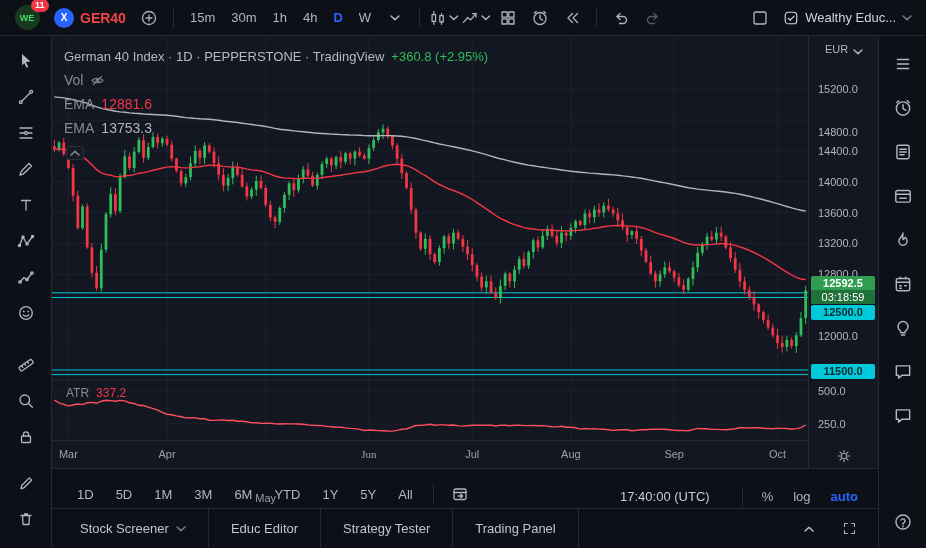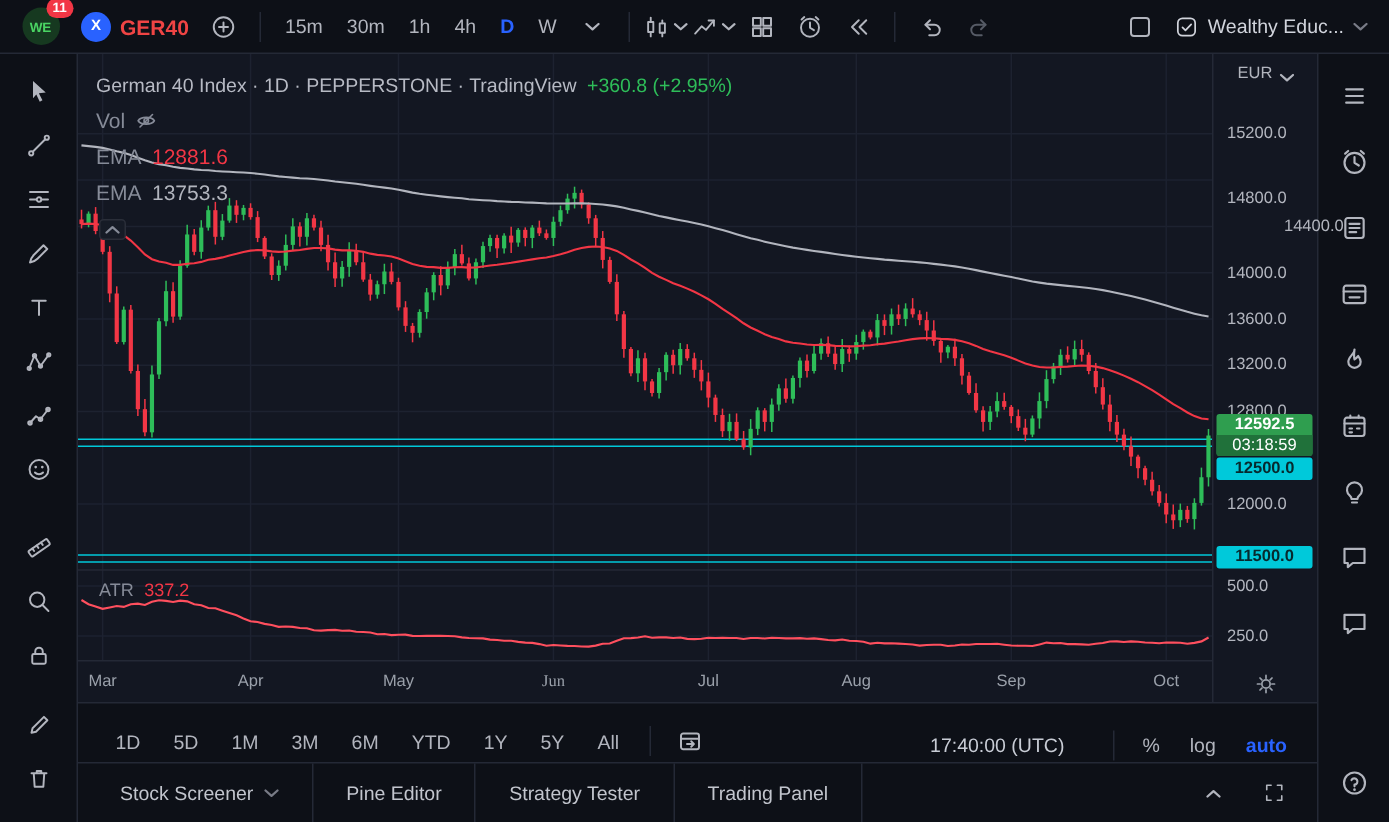--- a/index.html
+++ b/index.html
@@ -750,21 +750,21 @@
               <line x1="753.6521739130435" x2="753.6521739130435" y1="250.00010177221367" y2="288.3236480594263" stroke="#2ebd59"></line>
               <rect x="752.2521739130435" y="254.33632286995515" width="2.8" height="27.828520179372163" fill="#2ebd59"></rect>
               <polyline points="2.3,60.9 7.0,61.4 11.7,61.9 16.4,62.6 21.1,63.6 25.8,64.9 30.5,65.9 35.2,67.4 39.9,69.1 44.6,70.9 49.3,72.3 54.0,73.4 58.7,74.2 63.4,75.2 68.1,75.9 72.8,76.3 77.5,76.9 82.2,77.3 86.9,77.5 91.6,78.0 96.3,78.3 101.0,78.5 105.7,78.8 110.3,79.0 115.0,79.3 119.7,79.8 124.4,80.3 129.1,81.0 133.8,81.6 138.5,82.0 143.2,82.4 147.9,82.8 152.6,83.0 157.3,83.3 162.0,83.8 166.7,84.3 171.4,85.0 176.1,85.5 180.8,86.0 185.5,86.5 190.2,87.2 194.9,87.9 199.6,88.5 204.3,89.1 209.0,89.7 213.7,90.5 218.3,91.4 223.0,92.4 227.7,93.2 232.4,93.8 237.1,94.3 241.8,94.9 246.5,95.4 251.2,95.8 255.9,96.2 260.6,96.8 265.3,97.2 270.0,97.5 274.7,97.7 279.4,98.1 284.1,98.3 288.8,98.6 293.5,98.7 298.2,99.0 302.9,99.1 307.6,99.3 312.3,99.6 317.0,99.7 321.7,99.7 326.3,99.7 331.0,99.6 335.7,99.6 340.4,99.7 345.1,100.0 349.8,100.3 354.5,100.9 359.2,101.6 363.9,102.5 368.6,103.6 373.3,104.6 378.0,105.7 382.7,106.9 387.4,108.0 392.1,108.9 396.8,109.9 401.5,110.8 406.2,111.7 410.9,112.7 415.6,113.7 420.3,114.9 425.0,116.1 429.7,117.4 434.3,118.7 439.0,120.1 443.7,121.5 448.4,122.8 453.1,123.9 457.8,125.1 462.5,126.2 467.2,127.2 471.9,128.2 476.6,129.1 481.3,129.8 486.0,130.6 490.7,131.3 495.4,131.9 500.1,132.6 504.8,133.3 509.5,134.0 514.2,134.6 518.9,135.2 523.6,135.7 528.3,136.2 533.0,136.6 537.7,137.1 542.3,137.4 547.0,137.8 551.7,138.2 556.4,138.5 561.1,138.9 565.8,139.3 570.5,139.9 575.2,140.4 579.9,141.0 584.6,141.6 589.3,142.3 594.0,143.2 598.7,144.1 603.4,145.1 608.1,146.0 612.8,146.9 617.5,147.8 622.2,148.7 626.9,149.7 631.6,150.7 636.3,151.7 641.0,152.4 645.7,153.1 650.3,153.6 655.0,154.1 659.7,154.6 664.4,155.0 669.1,155.5 673.8,156.0 678.5,156.7 683.2,157.4 687.9,158.3 692.6,159.3 697.3,160.3 702.0,161.4 706.7,162.5 711.4,163.7 716.1,165.0 720.8,166.3 725.5,167.7 730.2,169.1 734.9,170.5 739.6,171.9 744.3,173.1 749.0,174.2 753.7,175.0" fill="none" stroke="#b2b5be" stroke-width="1.4"></polyline>
               <polyline points="2.3,113.4 7.0,113.1 11.7,113.3 16.4,114.0 21.1,115.8 25.8,118.8 30.5,120.8 35.2,124.4 39.9,128.8 44.6,133.6 49.3,136.8 54.0,138.4 58.7,139.2 63.4,140.6 68.1,140.6 72.8,139.8 77.5,139.5 82.2,138.6 86.9,137.2 91.6,136.6 96.3,135.6 101.0,134.3 105.7,133.2 110.3,132.0 115.0,131.1 119.7,130.7 124.4,130.9 129.1,131.6 133.8,131.9 138.5,131.7 143.2,131.1 147.9,130.7 152.6,129.9 157.3,129.3 162.0,129.3 166.7,129.6 171.4,130.4 176.1,130.9 180.8,130.9 185.5,131.2 190.2,131.9 194.9,133.1 199.6,133.9 204.3,134.3 209.0,135.0 213.7,136.3 218.3,138.1 223.0,140.0 227.7,141.2 232.4,141.9 237.1,142.1 241.8,142.6 246.5,142.6 251.2,142.2 255.9,142.1 260.6,142.4 265.3,142.3 270.0,141.7 274.7,141.0 279.4,140.5 284.1,139.8 288.8,139.2 293.5,138.4 298.2,137.7 302.9,136.9 307.6,136.2 312.3,135.7 317.0,134.7 321.7,133.5 326.3,132.1 331.0,130.5 335.7,129.3 340.4,128.6 345.1,128.3 349.8,128.7 354.5,129.6 359.2,131.3 363.9,133.9 368.6,137.0 373.3,139.6 378.0,142.6 382.7,145.9 387.4,148.5 392.1,150.6 396.8,152.8 401.5,154.5 406.2,156.4 410.9,158.5 415.6,160.9 420.3,163.5 425.0,166.6 429.7,169.9 434.3,172.9 439.0,176.1 443.7,179.5 448.4,182.3 453.1,184.5 457.8,186.8 462.5,188.7 467.2,190.0 471.9,191.6 476.6,192.5 481.3,193.0 486.0,193.7 490.7,194.0 495.4,193.9 500.1,194.1 504.8,194.6 509.5,194.7 514.2,194.9 518.9,194.8 523.6,194.4 528.3,194.2 533.0,193.5 537.7,193.1 542.3,192.3 547.0,191.7 551.7,190.8 556.4,190.1 561.1,189.6 565.8,189.4 570.5,189.5 575.2,189.9 579.9,190.1 584.6,190.6 589.3,191.5 594.0,192.9 598.7,194.6 603.4,196.6 608.1,198.2 612.8,199.5 617.5,200.9 622.2,202.5 626.9,204.4 631.6,206.3 636.3,207.7 641.0,208.7 645.7,209.0 650.3,209.0 655.0,208.6 659.7,208.4 664.4,208.0 669.1,207.7 673.8,207.8 678.5,208.4 683.2,209.4 687.9,210.8 692.6,212.5 697.3,214.4 702.0,216.5 706.7,218.8 711.4,221.4 716.1,224.1 720.8,227.1 725.5,230.2 730.2,233.4 734.9,236.1 739.6,239.0 744.3,241.4 749.0,243.0 753.7,243.5" fill="none" stroke="#f23645" stroke-width="1.4"></polyline>
               <polyline points="2.3,364.0 7.0,366.8 11.7,368.4 16.4,369.9 21.1,369.0 25.8,368.0 30.5,368.6 35.2,366.8 39.9,366.4 44.6,367.3 49.3,365.2 54.0,364.2 58.7,364.6 63.4,365.3 68.1,364.4 72.8,364.9 77.5,366.8 82.2,367.5 86.9,369.3 91.6,369.5 96.3,371.1 101.0,372.6 105.7,374.2 110.3,376.3 115.0,378.2 119.7,378.7 124.4,379.9 129.1,380.7 133.8,381.9 138.5,381.7 143.2,381.9 147.9,382.7 152.6,382.8 157.3,384.2 162.0,384.4 166.7,384.1 171.4,383.9 176.1,384.5 180.8,384.3 185.5,385.2 190.2,385.3 194.9,385.7 199.6,386.8 204.3,386.7 209.0,387.4 213.7,387.2 218.3,387.1 223.0,387.9 227.7,388.0 232.4,387.8 237.1,387.9 241.8,387.9 246.5,388.0 251.2,388.2 255.9,388.9 260.6,389.3 265.3,389.5 270.0,389.6 274.7,390.4 279.4,390.7 284.1,391.2 288.8,391.2 293.5,391.9 298.2,392.4 302.9,392.6 307.6,393.4 312.3,394.5 317.0,394.0 321.7,394.3 326.3,394.6 331.0,394.7 335.7,395.0 340.4,395.1 345.1,394.4 349.8,393.2 354.5,393.0 359.2,391.2 363.9,389.5 368.6,389.4 373.3,389.0 378.0,388.2 382.7,389.2 387.4,388.9 392.1,388.9 396.8,389.3 401.5,389.0 406.2,389.9 410.9,390.1 415.6,389.8 420.3,389.2 425.0,389.3 429.7,389.2 434.3,389.3 439.0,389.3 443.7,390.0 448.4,389.3 453.1,389.3 457.8,389.7 462.5,389.2 467.2,389.3 471.9,389.6 476.6,389.6 481.3,389.4 486.0,389.8 490.7,389.6 495.4,390.1 500.1,390.7 504.8,390.9 509.5,390.3 514.2,391.2 518.9,391.3 523.6,391.8 528.3,393.1 533.0,392.5 537.7,392.9 542.3,392.8 547.0,393.1 551.7,393.3 556.4,393.7 561.1,394.4 565.8,394.0 570.5,393.8 575.2,393.8 579.9,394.7 584.6,394.3 589.3,393.7 594.0,393.8 598.7,393.3 603.4,393.3 608.1,393.3 612.8,393.2 617.5,393.8 622.2,394.3 626.9,394.5 631.6,394.5 636.3,394.7 641.0,393.6 645.7,392.4 650.3,392.8 655.0,392.7 659.7,393.4 664.4,393.4 669.1,393.6 673.8,393.8 678.5,393.2 683.2,392.7 687.9,391.7 692.6,391.6 697.3,392.0 702.0,391.6 706.7,391.8 711.4,392.3 716.1,392.5 720.8,392.8 725.5,392.3 730.2,392.4 734.9,392.5 739.6,393.2 744.3,392.6 749.0,391.6 753.7,389.0" fill="none" stroke="#ff4f5e" stroke-width="1.4"></polyline>
               <line x1="0" x2="756" y1="344" y2="344" stroke="#242936"></line>
             </svg>
           <div class="time-axis" id="time-axis">
               <div class="t-label" style="left: 16.4348px;">Mar</div>
               <div class="t-label" style="left: 115.043px;">Apr</div>
-              <div class="t-label" style="left: 213.652px;">May</div>
+              <div class="t-label" style="left: 213.652px; margin-top: 44px;">May</div>
               <div class="t-label" style="left: 316.957px; font-family: Liberation Serif, serif;">Jun</div>
               <div class="t-label" style="left: 420.261px;">Jul</div>
               <div class="t-label" style="left: 518.87px;">Aug</div>
               <div class="t-label" style="left: 622.174px;">Sep</div>
               <div class="t-label" style="left: 725.478px;">Oct</div>
             </div>
 
           <div class="legend">
             <div class="lrow">
               <span class="ltitle">German 40 Index · 1D · PEPPERSTONE · TradingView</span>
@@ -810,21 +810,21 @@
           </div>
           <div class="plabel cyan" id="level-label-0" style="top: 269.336px;">12500.0</div>
           <div class="plabel cyan" id="level-label-1" style="top: 328px;">11500.0</div>
           <button class="gear-btn">
               <svg class="ic s16">
                 <use href="#i-gear"></use>
               </svg>
             </button>
         <div class="ptick" style="top: 46.2197px;">15200.0</div>
             <div class="ptick" style="top: 77.0717px; margin-top: 12px;">14800.0</div>
-            <div class="ptick" style="top: 107.924px; margin-left: 38px;">14400.0</div>
+            <div class="ptick" style="top: 107.924px;">14400.0</div>
             <div class="ptick" style="top: 138.776px;">14000.0</div>
             <div class="ptick" style="top: 169.628px;">13600.0</div>
             <div class="ptick" style="top: 200.48px;">13200.0</div>
             <div class="ptick" style="top: 231.332px;">12800.0</div>
             <div class="ptick" style="top: 293.036px;">12000.0</div>
             <div class="ptick" style="top: 347.667px;">500.0</div>
             <div class="ptick" style="top: 381px;">250.0</div>
           </div>
       </div>
 
@@ -856,21 +856,21 @@
       </div>
 
       <div class="bottom-tabs">
         <button class="tab">
           <span>Stock Screener</span>
           <svg class="chev">
               <use href="#i-chev"></use>
             </svg>
         </button>
         <button class="tab">
-            <span>Pine Editor</span>
+            <span>Educ Editor</span>
           </button>
         <button class="tab">
             <span>Strategy Tester</span>
           </button>
         <button class="tab">
             <span>Trading Panel</span>
           </button>
         <div class="tabs-right">
           <button class="icon-btn">
               <svg class="chev">

